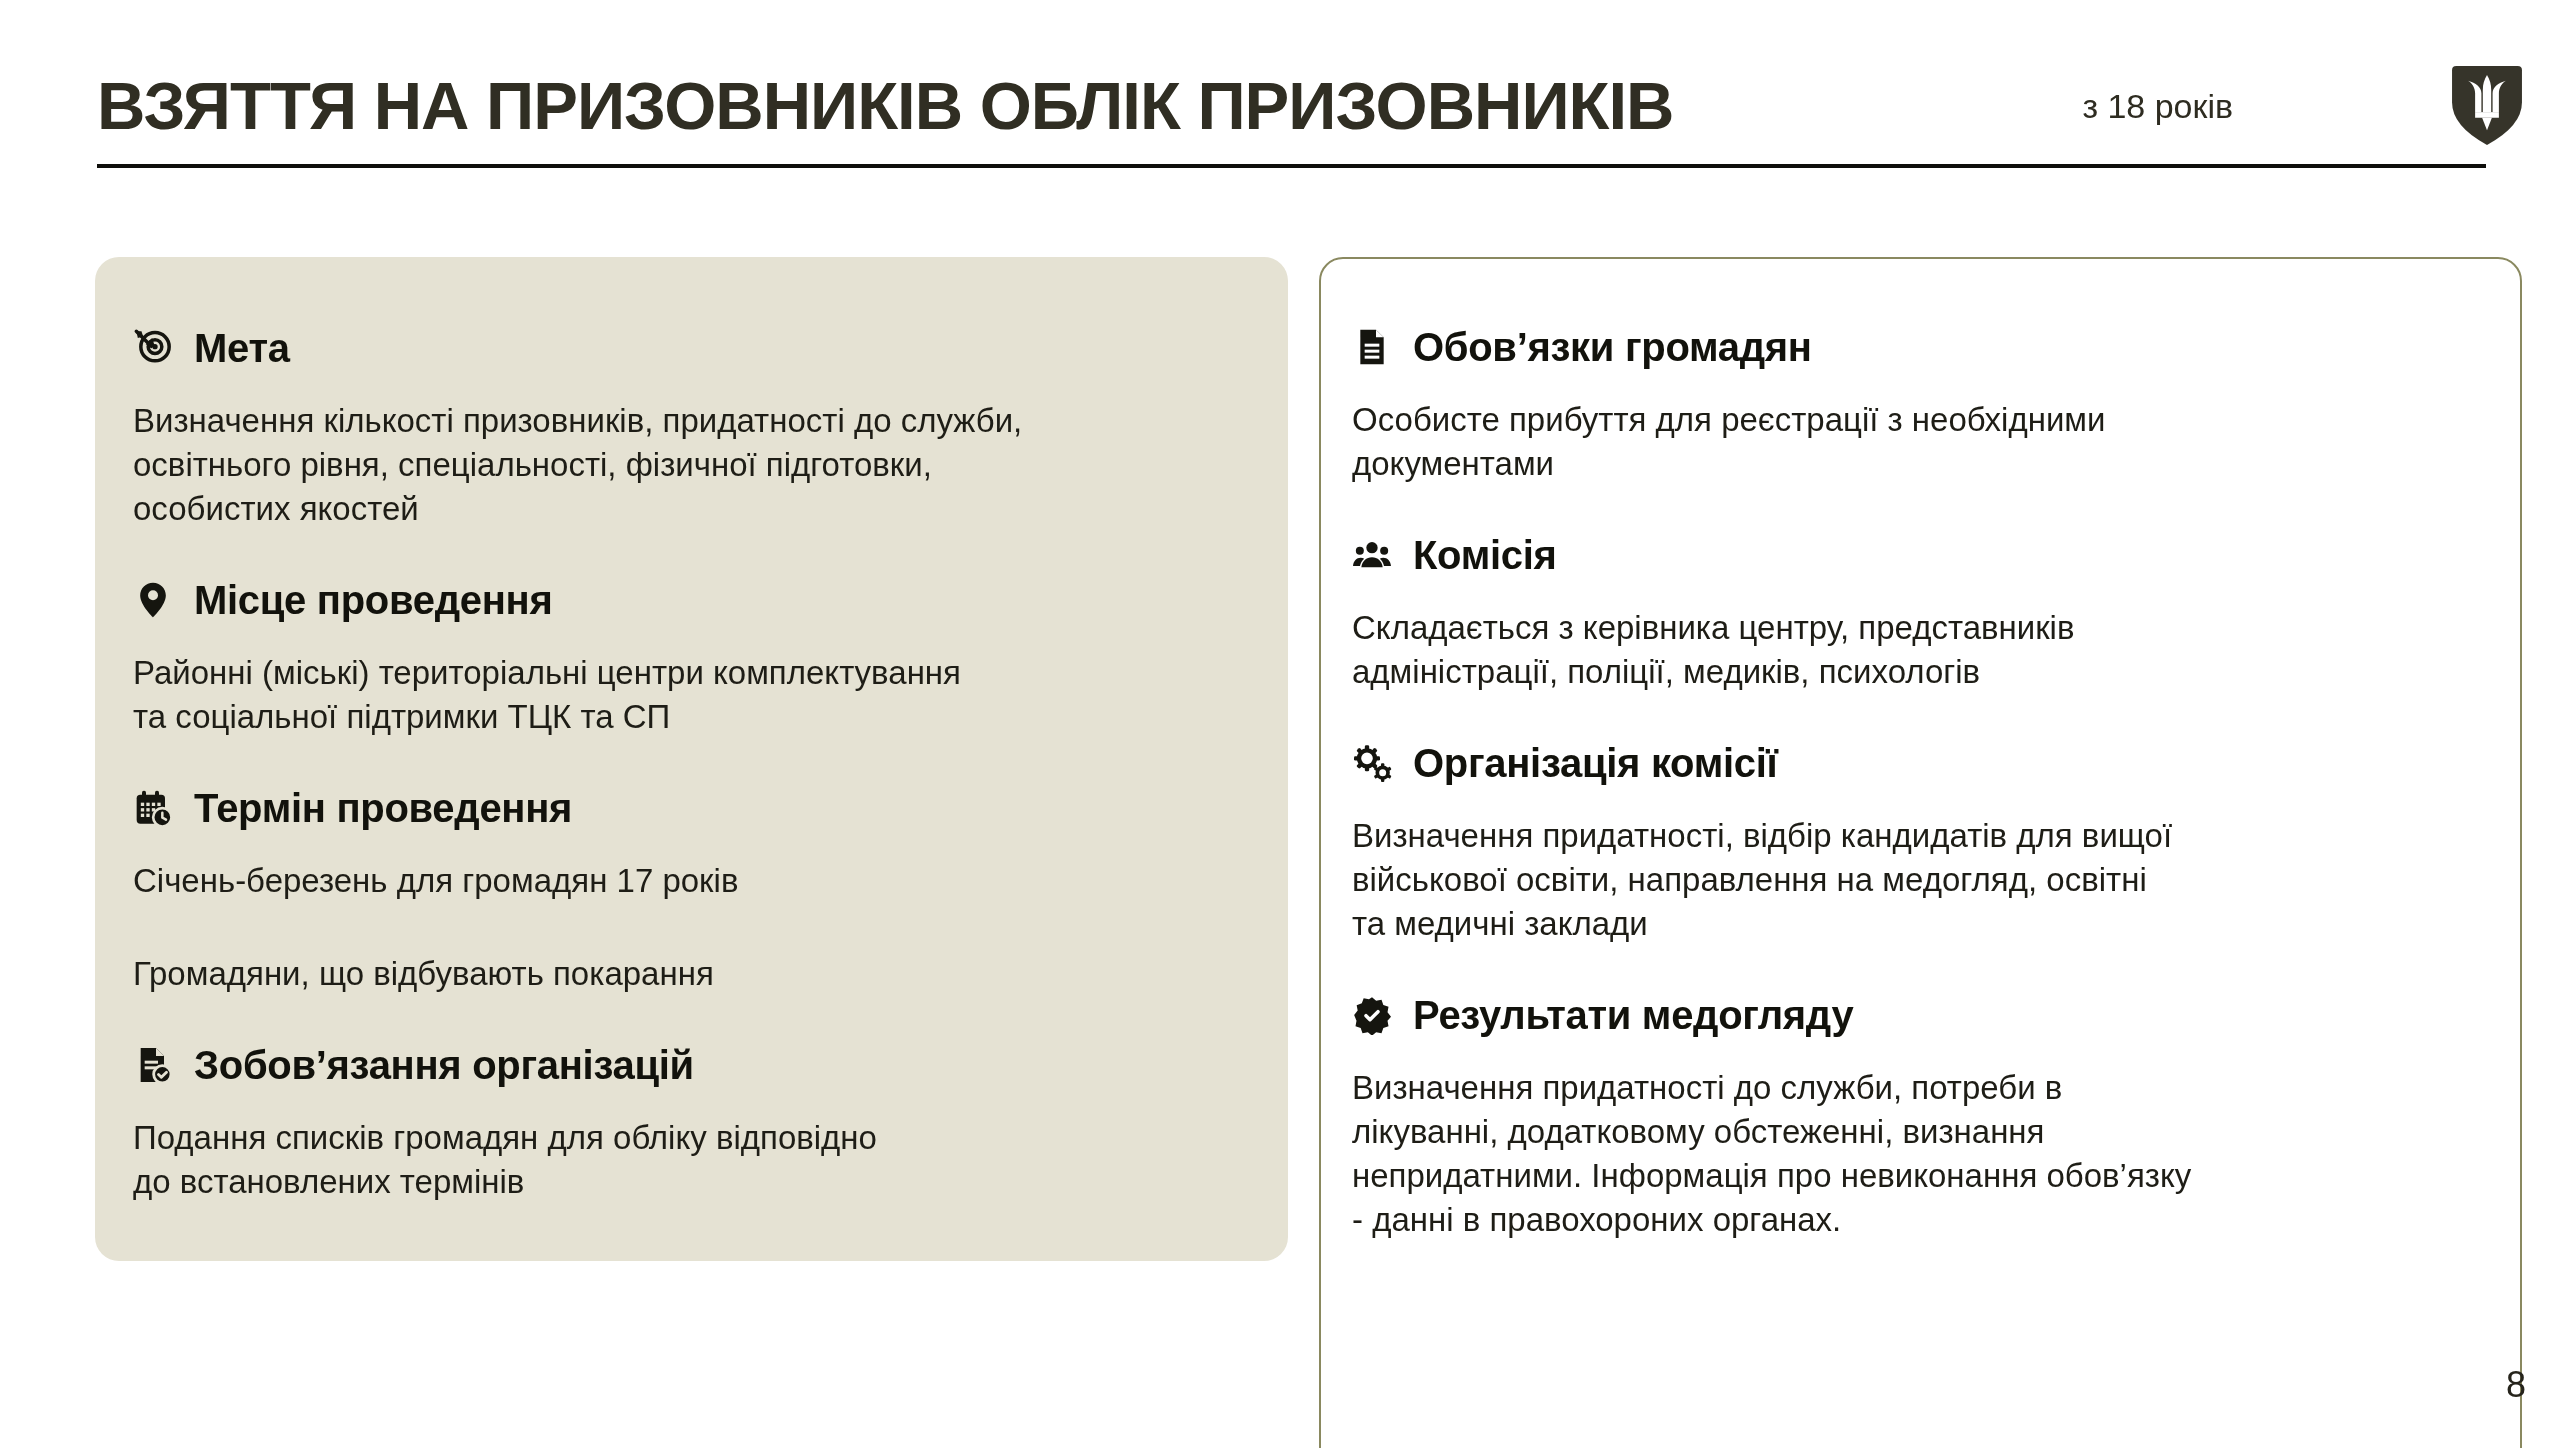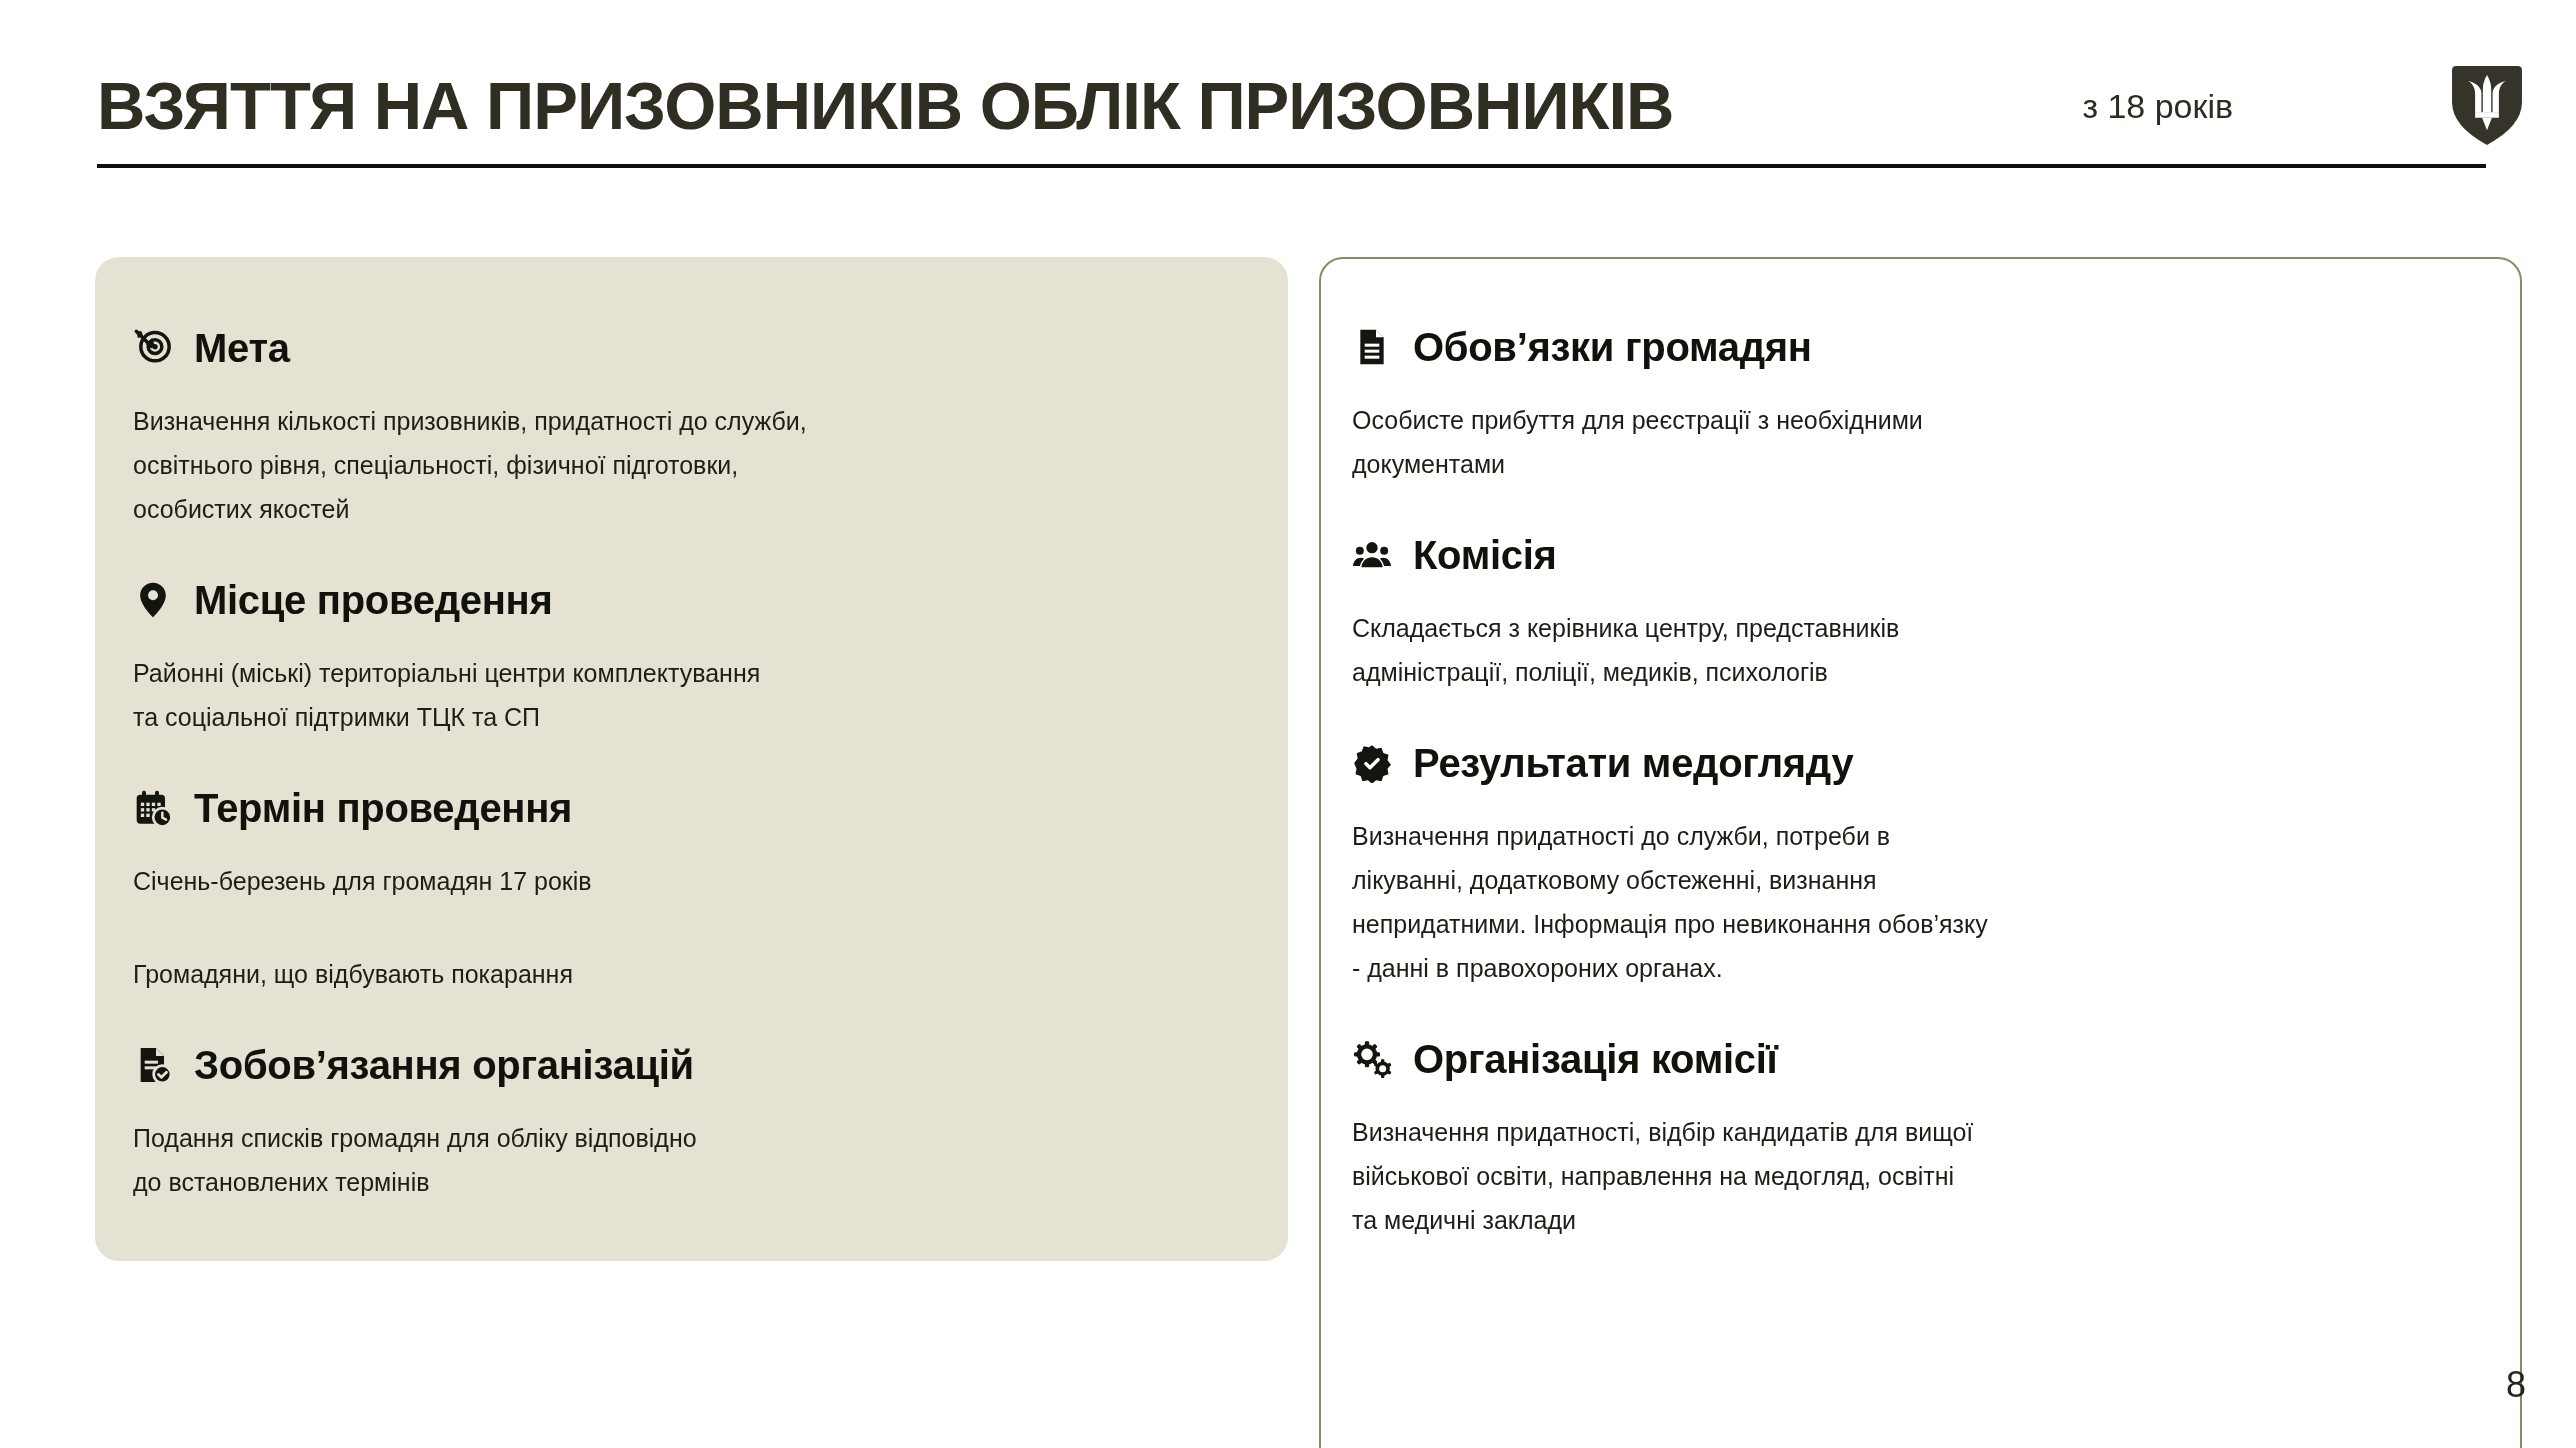--- a/index.html
+++ b/index.html
@@ -43,21 +43,21 @@
   
   .section{margin-bottom:49px;}
   .sec-head{display:flex;align-items:flex-start;gap:21px;margin-bottom:31px;margin-top:19px;}
   .sec-icon{width:40px;height:40px;flex:0 0 auto;color:#15150f;}
   .sec-icon svg{display:block;width:100%;height:100%;}
   .sec-title{
     font-size:40px;line-height:40px;font-weight:700;letter-spacing:-0.3px;
     color:#12120c;white-space:nowrap;
   }
   .sec-body{
-    margin:0;font-size:25px;line-height:44px;font-weight:400;color:#1e1d16;
+    margin:0;font-size:33px;line-height:44px;font-weight:400;color:#1e1d16;
     white-space:pre-line;
   }
   
   .page-number{
     position:absolute;right:50px;top:1367px;
     font-size:36px;line-height:1;color:#26241c;
   }
 </style>
 </head>
 <body>
@@ -188,35 +188,20 @@
             <circle cx="4.7" cy="9.4" r="2.4"></circle>
             <path d="M.6 18.6c.3-3 2.1-4.9 4.6-4.9.8 0 1.5.2 2.1.5-1.3 1.2-2.2 2.7-2.5 4.4z"></path>
             <circle cx="19.3" cy="9.4" r="2.4"></circle>
             <path d="M23.4 18.6c-.3-3-2.1-4.9-4.6-4.9-.8 0-1.5.2-2.1.5 1.3 1.2 2.2 2.7 2.5 4.4z"></path>
           </svg>
         </span>
         <span class="sec-title">Комісія</span>
       </div>
       <p class="sec-body">Складається з керівника центру, представників
 адміністрації, поліції, медиків, психологів</p>
-    </div>
-    <div class="section">
-      <div class="sec-head">
-        <span class="sec-icon">
-          <svg viewBox="0 0 24 24">
-            <path fill="currentColor" d="M12 1.4l2.5 2.1 3.2-.6 1.1 3.1 3.1 1.1-.6 3.2 2.1 2.7-2.1 2.5.6 3.2-3.1 1.1-1.1 3.1-3.2-.6-2.5 2.1-2.5-2.1-3.2.6-1.1-3.1-3.1-1.1.6-3.2L1.3 12l2.1-2.7-.6-3.2 3.1-1.1 1.1-3.1 3.2.6z"></path>
-            <path d="m8.4 12.4 2.4 2.4 4.8-4.8" fill="none" stroke="#ffffff" stroke-width="2.1" stroke-linecap="round" stroke-linejoin="round"></path>
-          </svg>
-        </span>
-        <span class="sec-title">Результати медогляду</span>
-      </div>
-      <p class="sec-body">Визначення придатності до служби, потреби в
-лікуванні, додатковому обстеженні, визнання
-непридатними. Інформація про невиконання обов’язку
-- данні в правохороних органах.</p>
     </div>
     <div class="section">
       <div class="sec-head">
         <span class="sec-icon">
           <svg viewBox="0 0 24 24">
             <g fill="currentColor">
               <g transform="translate(9,9.2)">
                 <rect x="-1.3" y="-7.8" width="2.6" height="3.4" rx="0.8"></rect>
                 <rect x="-1.3" y="-7.8" width="2.6" height="3.4" rx="0.8" transform="rotate(45)"></rect>
                 <rect x="-1.3" y="-7.8" width="2.6" height="3.4" rx="0.8" transform="rotate(90)"></rect>
@@ -238,16 +223,31 @@
               </g>
             </g>
           </svg>
         </span>
         <span class="sec-title">Організація комісії</span>
       </div>
       <p class="sec-body">Визначення придатності, відбір кандидатів для вищої
 військової освіти, направлення на медогляд, освітні
 та медичні заклади</p>
     </div>
+    <div class="section">
+      <div class="sec-head">
+        <span class="sec-icon">
+          <svg viewBox="0 0 24 24">
+            <path fill="currentColor" d="M12 1.4l2.5 2.1 3.2-.6 1.1 3.1 3.1 1.1-.6 3.2 2.1 2.7-2.1 2.5.6 3.2-3.1 1.1-1.1 3.1-3.2-.6-2.5 2.1-2.5-2.1-3.2.6-1.1-3.1-3.1-1.1.6-3.2L1.3 12l2.1-2.7-.6-3.2 3.1-1.1 1.1-3.1 3.2.6z"></path>
+            <path d="m8.4 12.4 2.4 2.4 4.8-4.8" fill="none" stroke="#ffffff" stroke-width="2.1" stroke-linecap="round" stroke-linejoin="round"></path>
+          </svg>
+        </span>
+        <span class="sec-title">Результати медогляду</span>
+      </div>
+      <p class="sec-body">Визначення придатності до служби, потреби в
+лікуванні, додатковому обстеженні, визнання
+непридатними. Інформація про невиконання обов’язку
+- данні в правохороних органах.</p>
+    </div>
   </section>
 
 <div class="page-number">8</div>
 
 
 </body></html>

